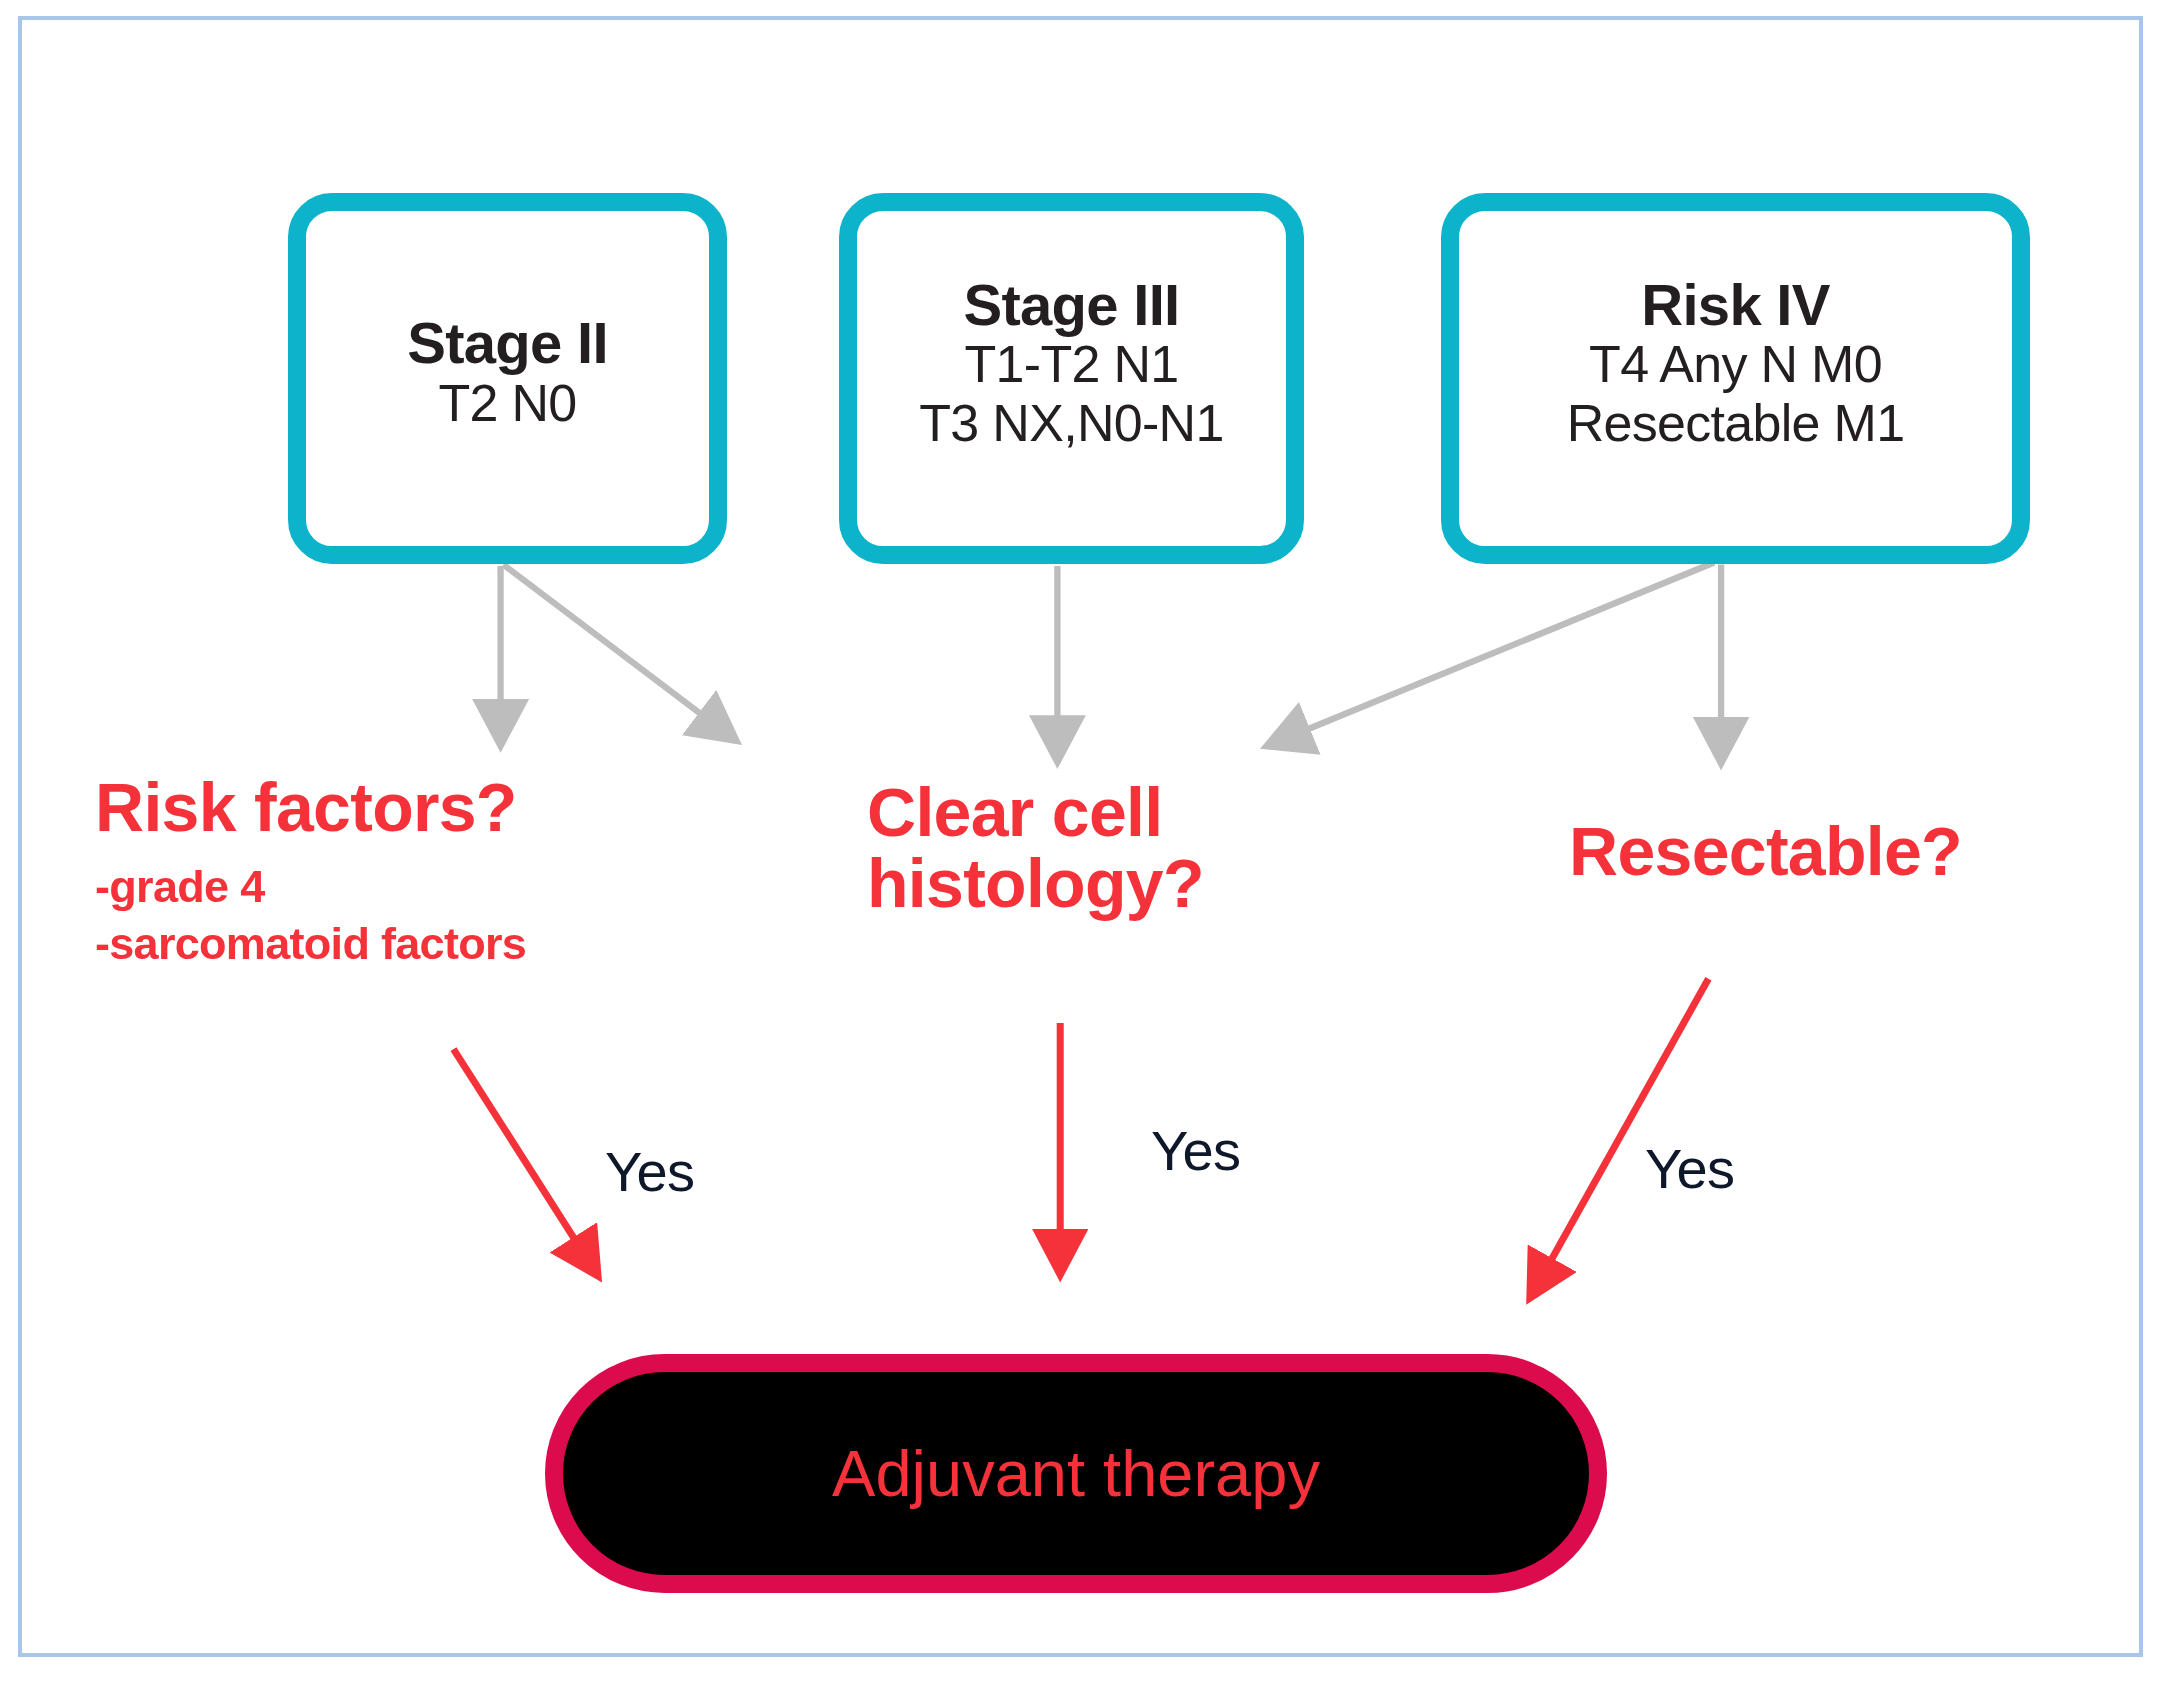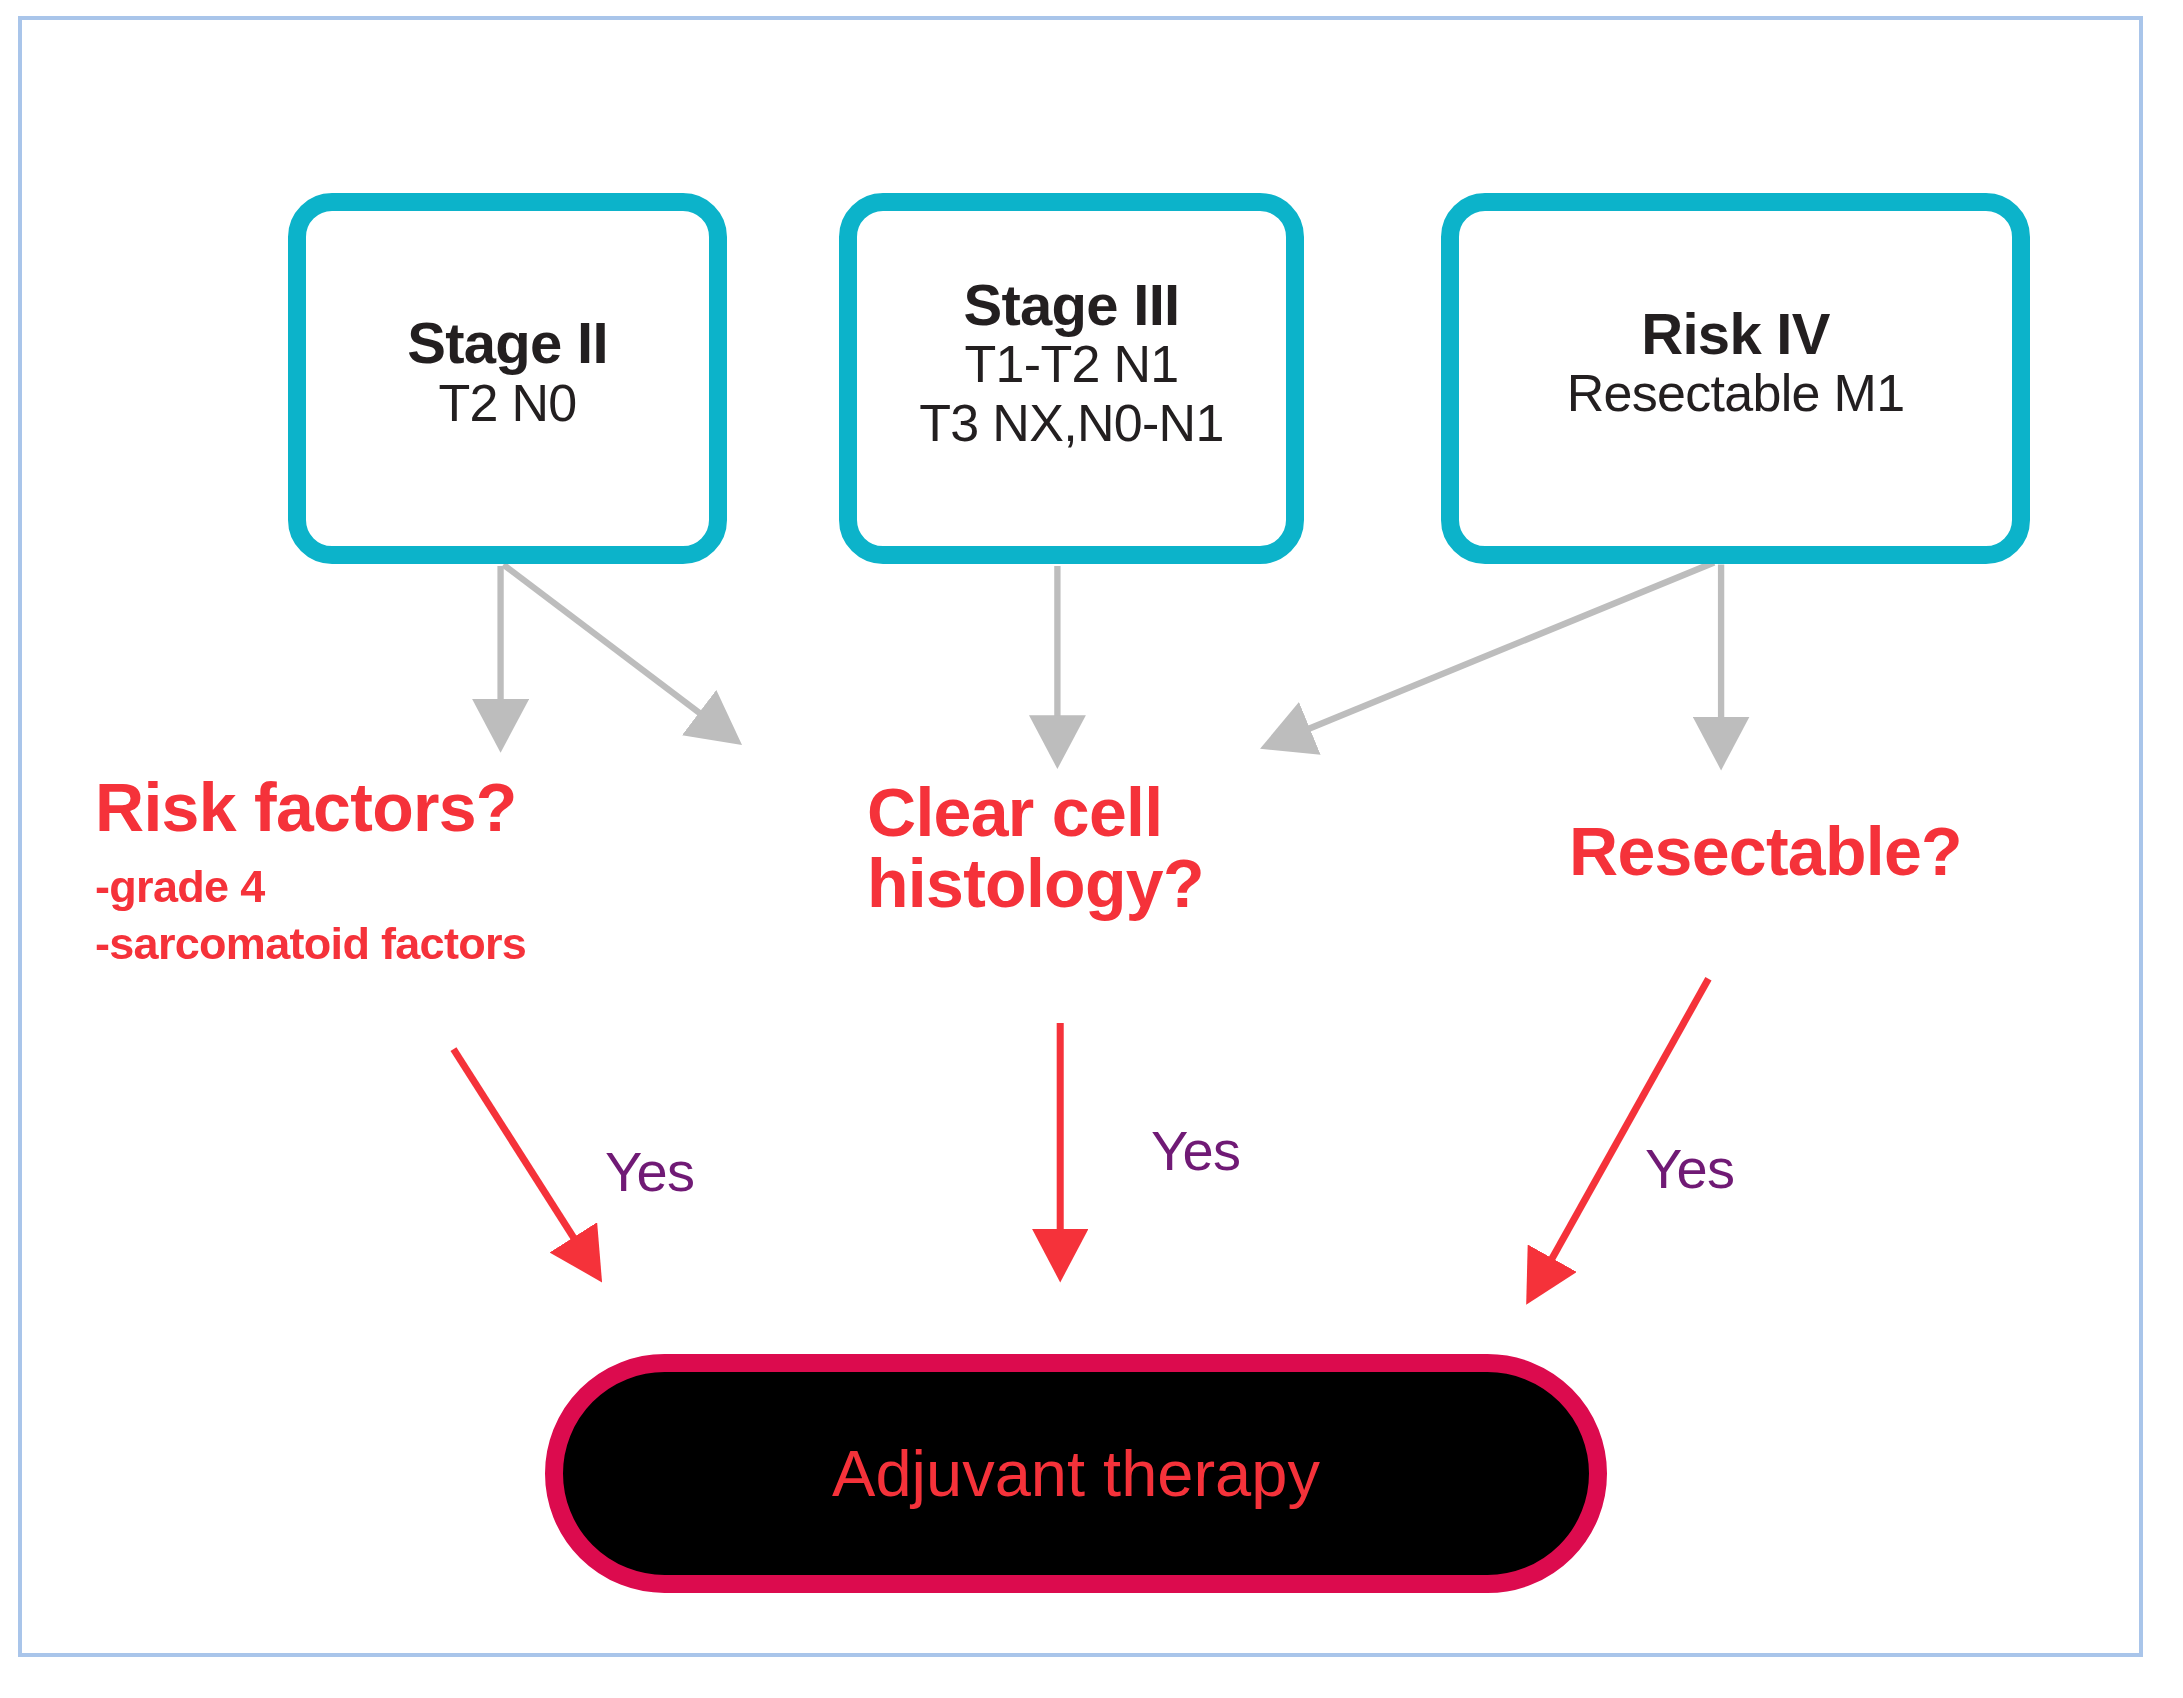--- a/index.html
+++ b/index.html
@@ -38,21 +38,21 @@
   .question{position:absolute;color:#f5323a;font-weight:bold;letter-spacing:-0.7px;}
   .q-head{font-size:68px;line-height:1.05;white-space:pre-line;}
   .q-bullet{font-size:45px;line-height:1.26;}
 
   #q-risk{left:95px;top:772px;width:745px;}
   #q-risk .q-bullets{margin-top:15.5px;}
   #q-clear{left:867px;top:777px;width:478px;}
   #q-resect{left:1569px;top:816px;width:577px;}
 
   
-  .yes-label{position:absolute;font-size:56px;color:#701a75;font-weight:normal;letter-spacing:-0.7px;}
+  .yes-label{position:absolute;font-size:56px;color:#0f172a;font-weight:normal;letter-spacing:-0.7px;}
   #yes-left{left:605px;top:1139px;}
   #yes-mid{left:1151px;top:1118px;}
   #yes-right{left:1645px;top:1136px;}
 
   
   #adjuvant{
     position:absolute;left:545px;top:1354px;width:1062px;height:239px;
     box-sizing:border-box;border:18.3px solid #dc0b4e;border-radius:123px;
     background:#000000;display:flex;align-items:center;justify-content:center;
   }
@@ -103,20 +103,21 @@
     <div class="stack">
       <div class="stage-title">Stage III</div>
       <div class="stage-sub">T1-T2 N1</div>
       <div class="stage-sub">T3 NX,N0-N1</div>
     </div>
   </div>
 
   <div class="stage-box" id="stage-4">
     <div class="stack">
       <div class="stage-title">Risk IV</div>
+      <div class="stage-sub">T4 Any N M0</div>
       <div class="stage-sub">Resectable M1</div>
     </div>
   </div>
 
   <div class="question" id="q-risk">
     <div class="q-head">Risk factors?</div>
     <div class="q-bullets">
       <div class="q-bullet">-grade 4</div>
       <div class="q-bullet">-sarcomatoid factors</div>
     </div>

